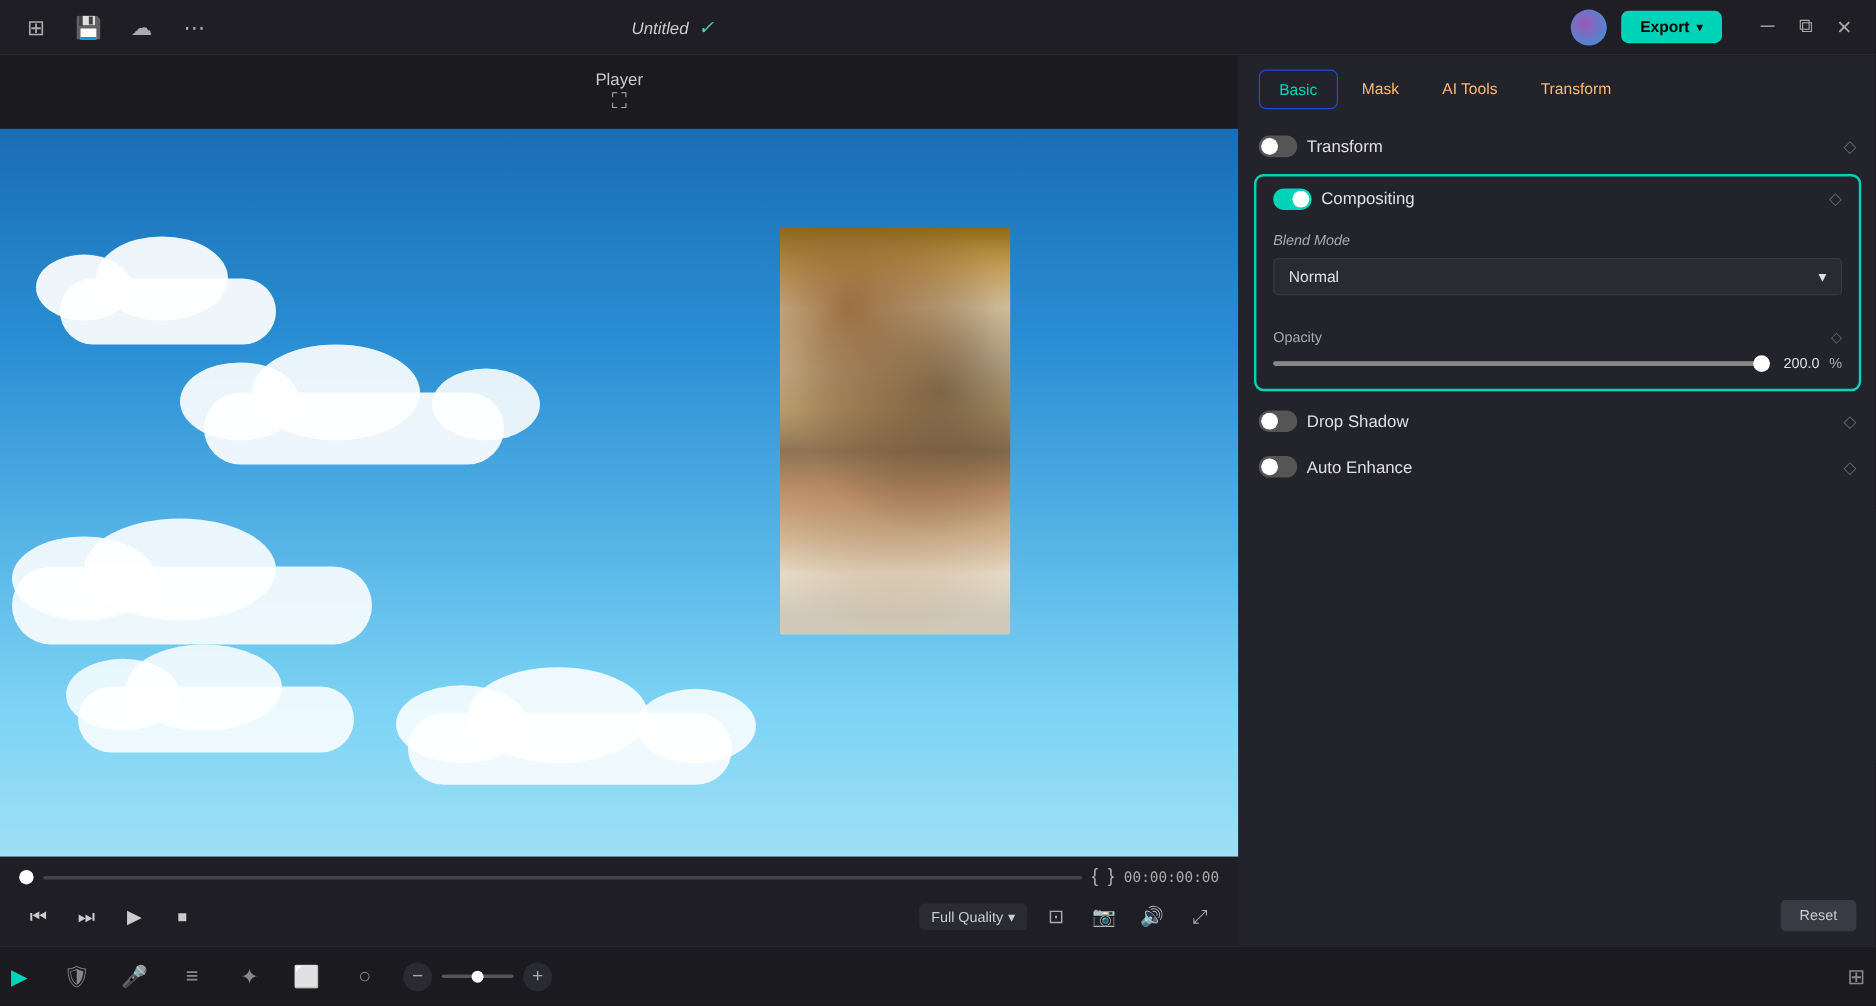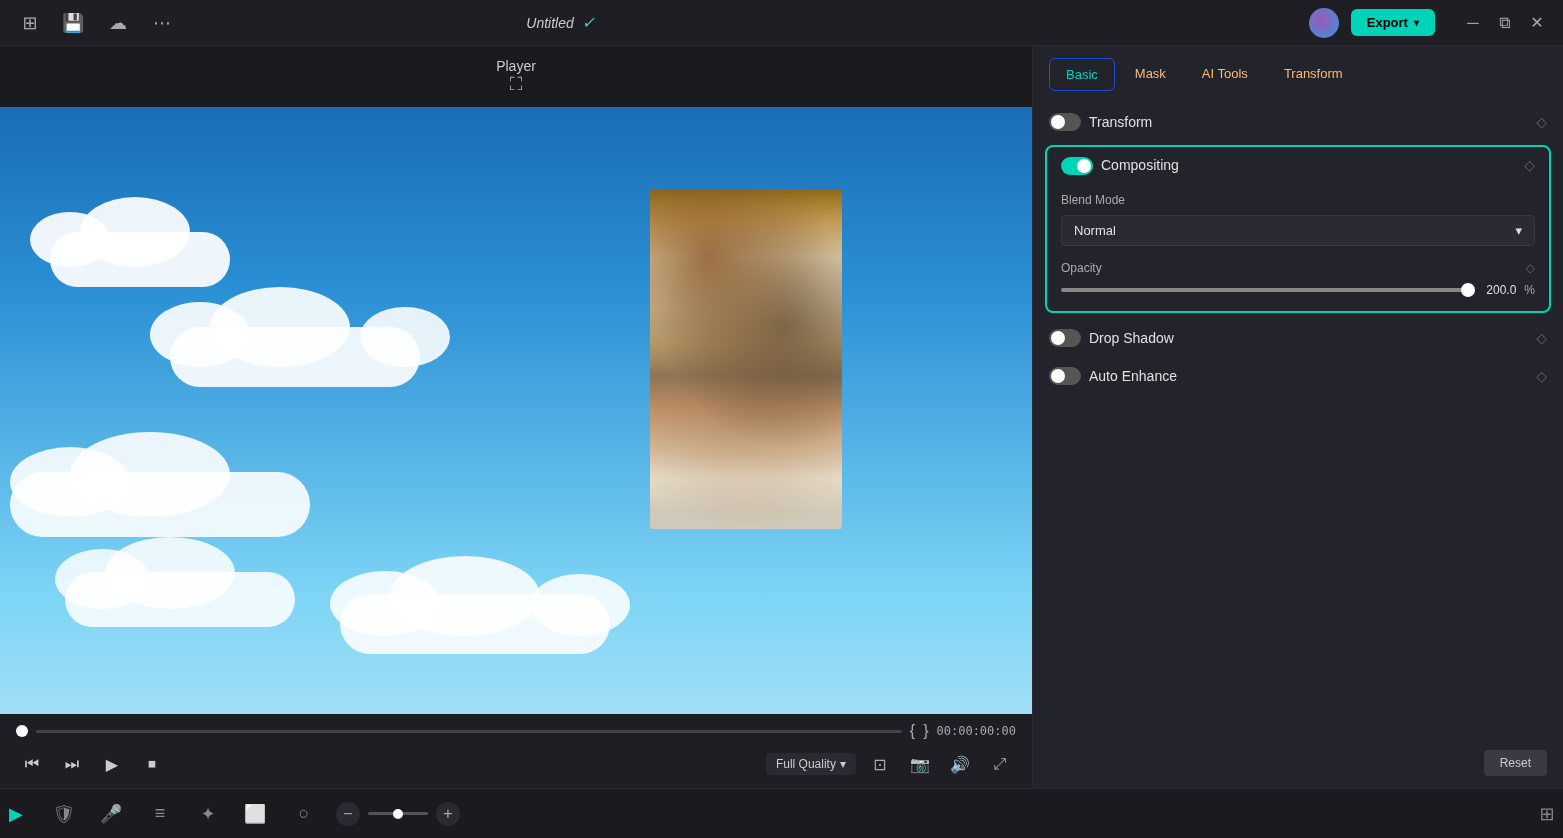--- a/index.html
+++ b/index.html
@@ -331,34 +331,35 @@
       gap: 8px;
       padding: 10px 14px;
     }
     .compositing-body {
       padding: 8px 14px 14px;
     }
     .field-label {
       font-size: 12px;
       color: #aaa;
       margin-bottom: 8px;
+      font-style: italic;
     }
     .blend-select {
       width: 100%;
       background: #2a2a32;
       border: 1px solid #3a3a44;
       border-radius: 4px;
       color: #e0e0e0;
       padding: 7px 12px;
       font-size: 13px;
       cursor: pointer;
       display: flex;
       align-items: center;
       justify-content: space-between;
-      margin-bottom: 15px;
+      margin-bottom: 28px;
       text-align: center;
     }
     .opacity-row {
       display: flex;
       align-items: center;
       gap: 8px;
       margin-bottom: 8px;
     }
     .opacity-label {
       font-size: 12px;

